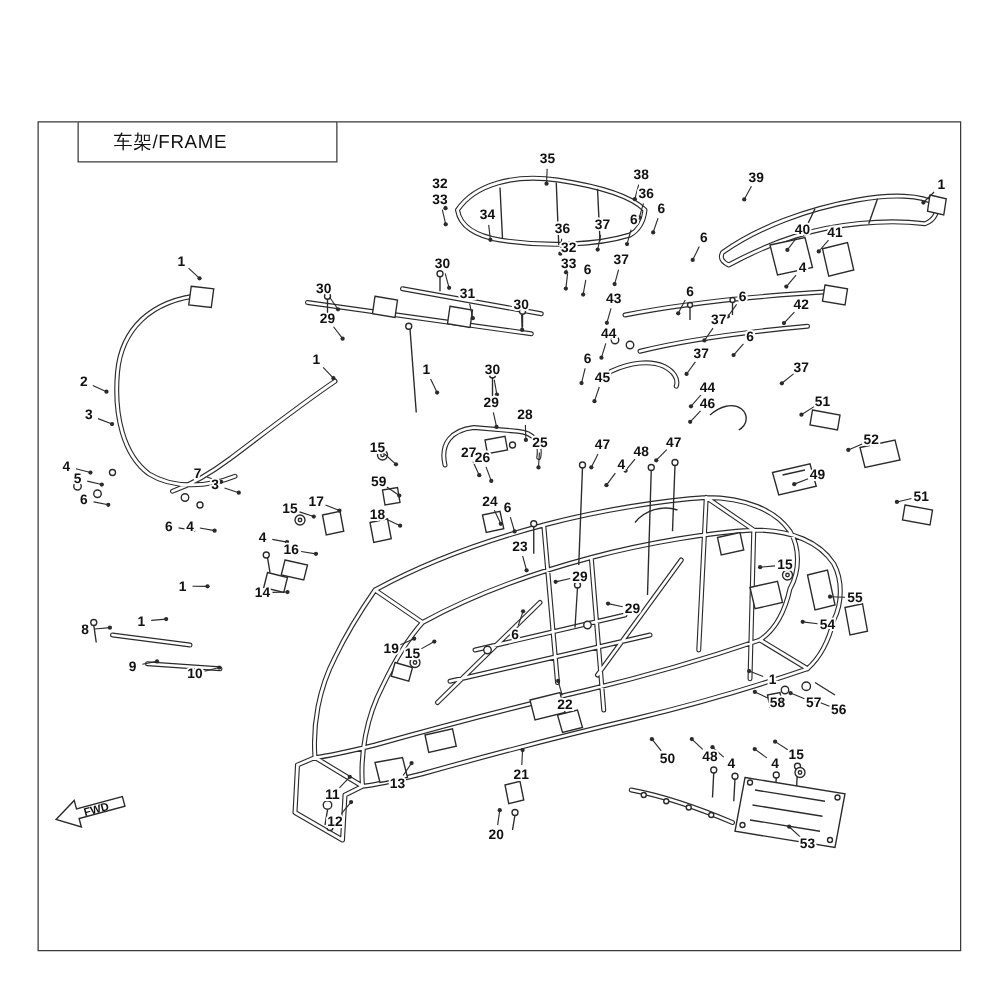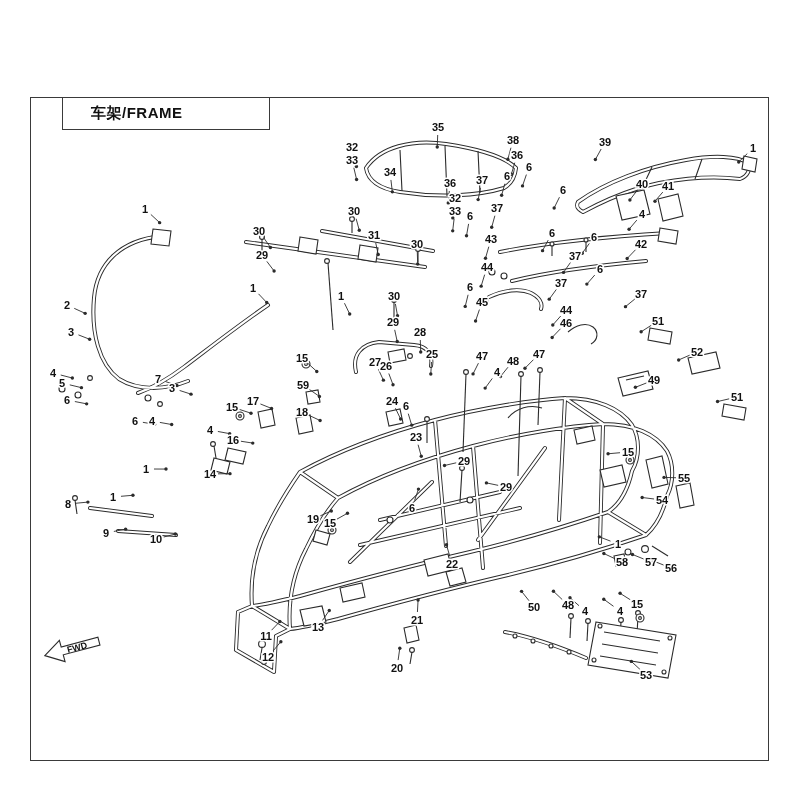--- a/index.html
+++ b/index.html
@@ -10,21 +10,21 @@
   }
   .border-box {
     position:absolute; left:30px; top:97px; width:739px; height:664px;
     border:1px solid #3a3a3a; box-sizing:border-box;
   }
   .title-box {
     position:absolute; left:62px; top:97px; width:208px; height:33px;
     border:1px solid #3a3a3a; box-sizing:border-box; background:#fff;
     display:flex; align-items:center; padding-left:28px;
   }
-  .title-box span { font-size:15px; font-weight:700; color:#111; letter-spacing:0.5px; }
+  .title-box span { font-size:15px; font-weight:400; color:#111; letter-spacing:0.5px; }
   svg { position:absolute; left:0; top:0; }
   .tube-outer { stroke:var(--line); stroke-width:4; fill:none; stroke-linecap:round; stroke-linejoin:round; }
   .tube-inner { stroke:#fff; stroke-width:2.2; fill:none; stroke-linecap:round; stroke-linejoin:round; }
   .detail path, .detail line { stroke:var(--line); stroke-width:1.1; fill:none; }
   .detail circle { stroke:var(--line); stroke-width:1.1; fill:#fff; }
   .detail .dw { fill:#fff; }
   .leader { stroke:var(--line); stroke-width:0.9; }
   .leader-dot { fill:var(--line); stroke:none; }
   .callout {
     font-family:"Liberation Sans", sans-serif; font-size:11px; font-weight:700;

